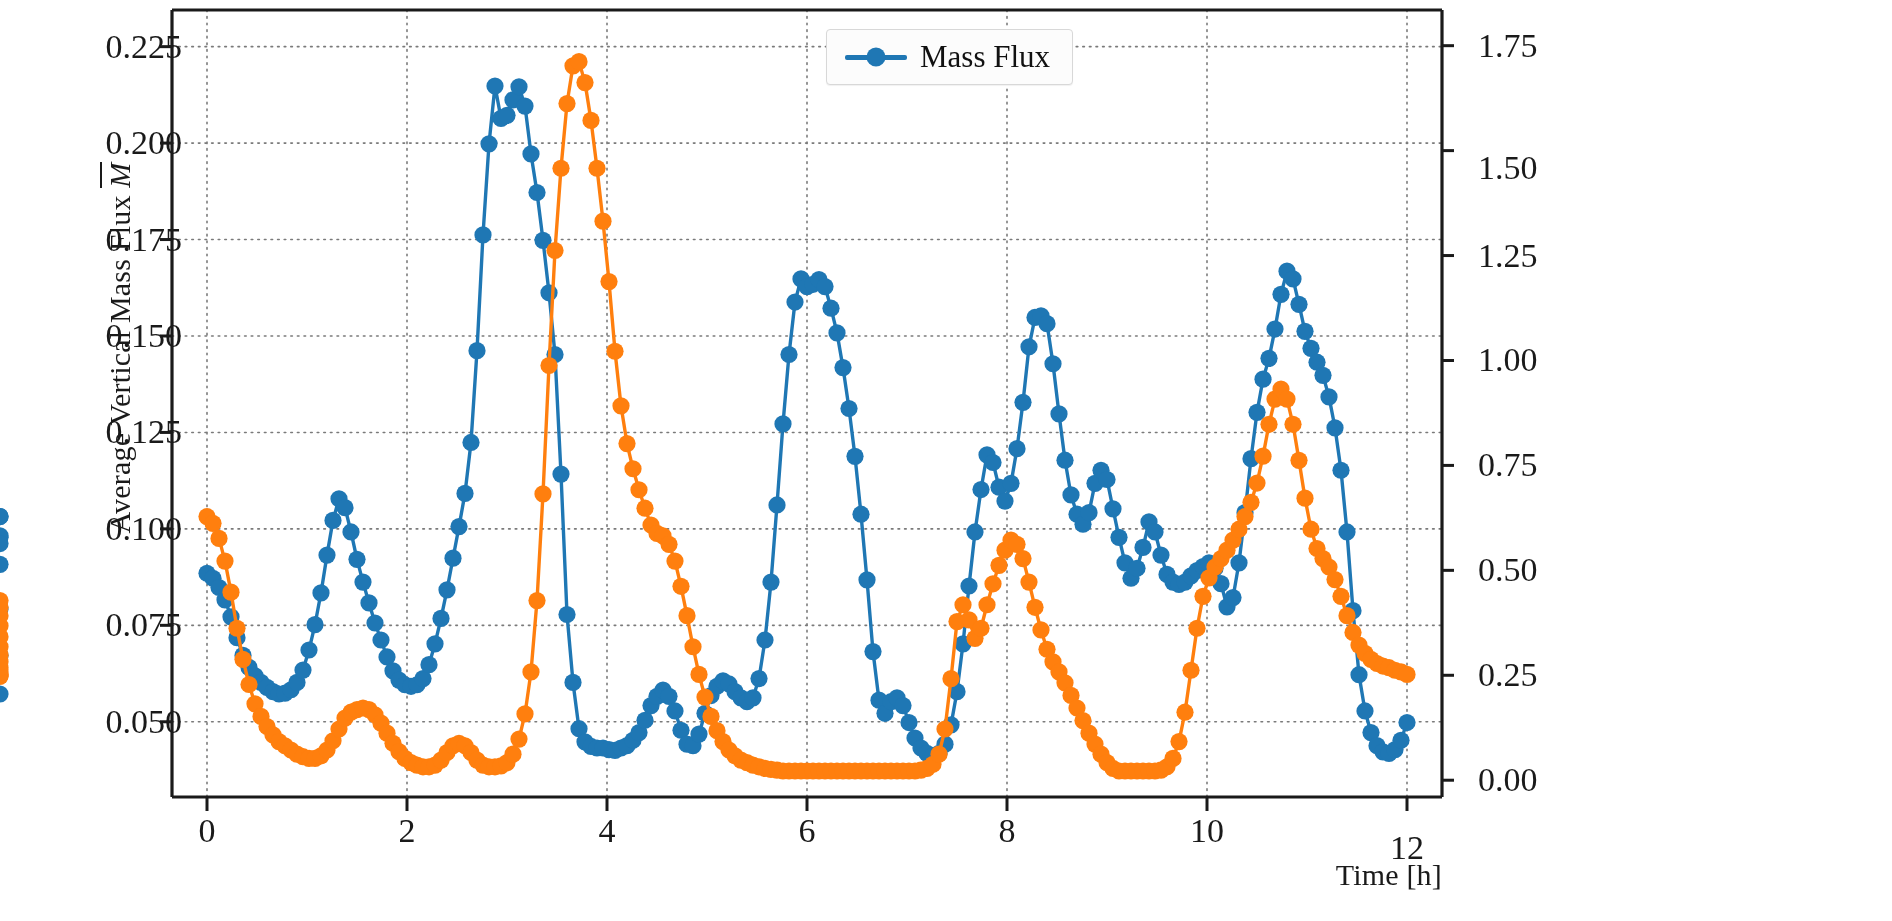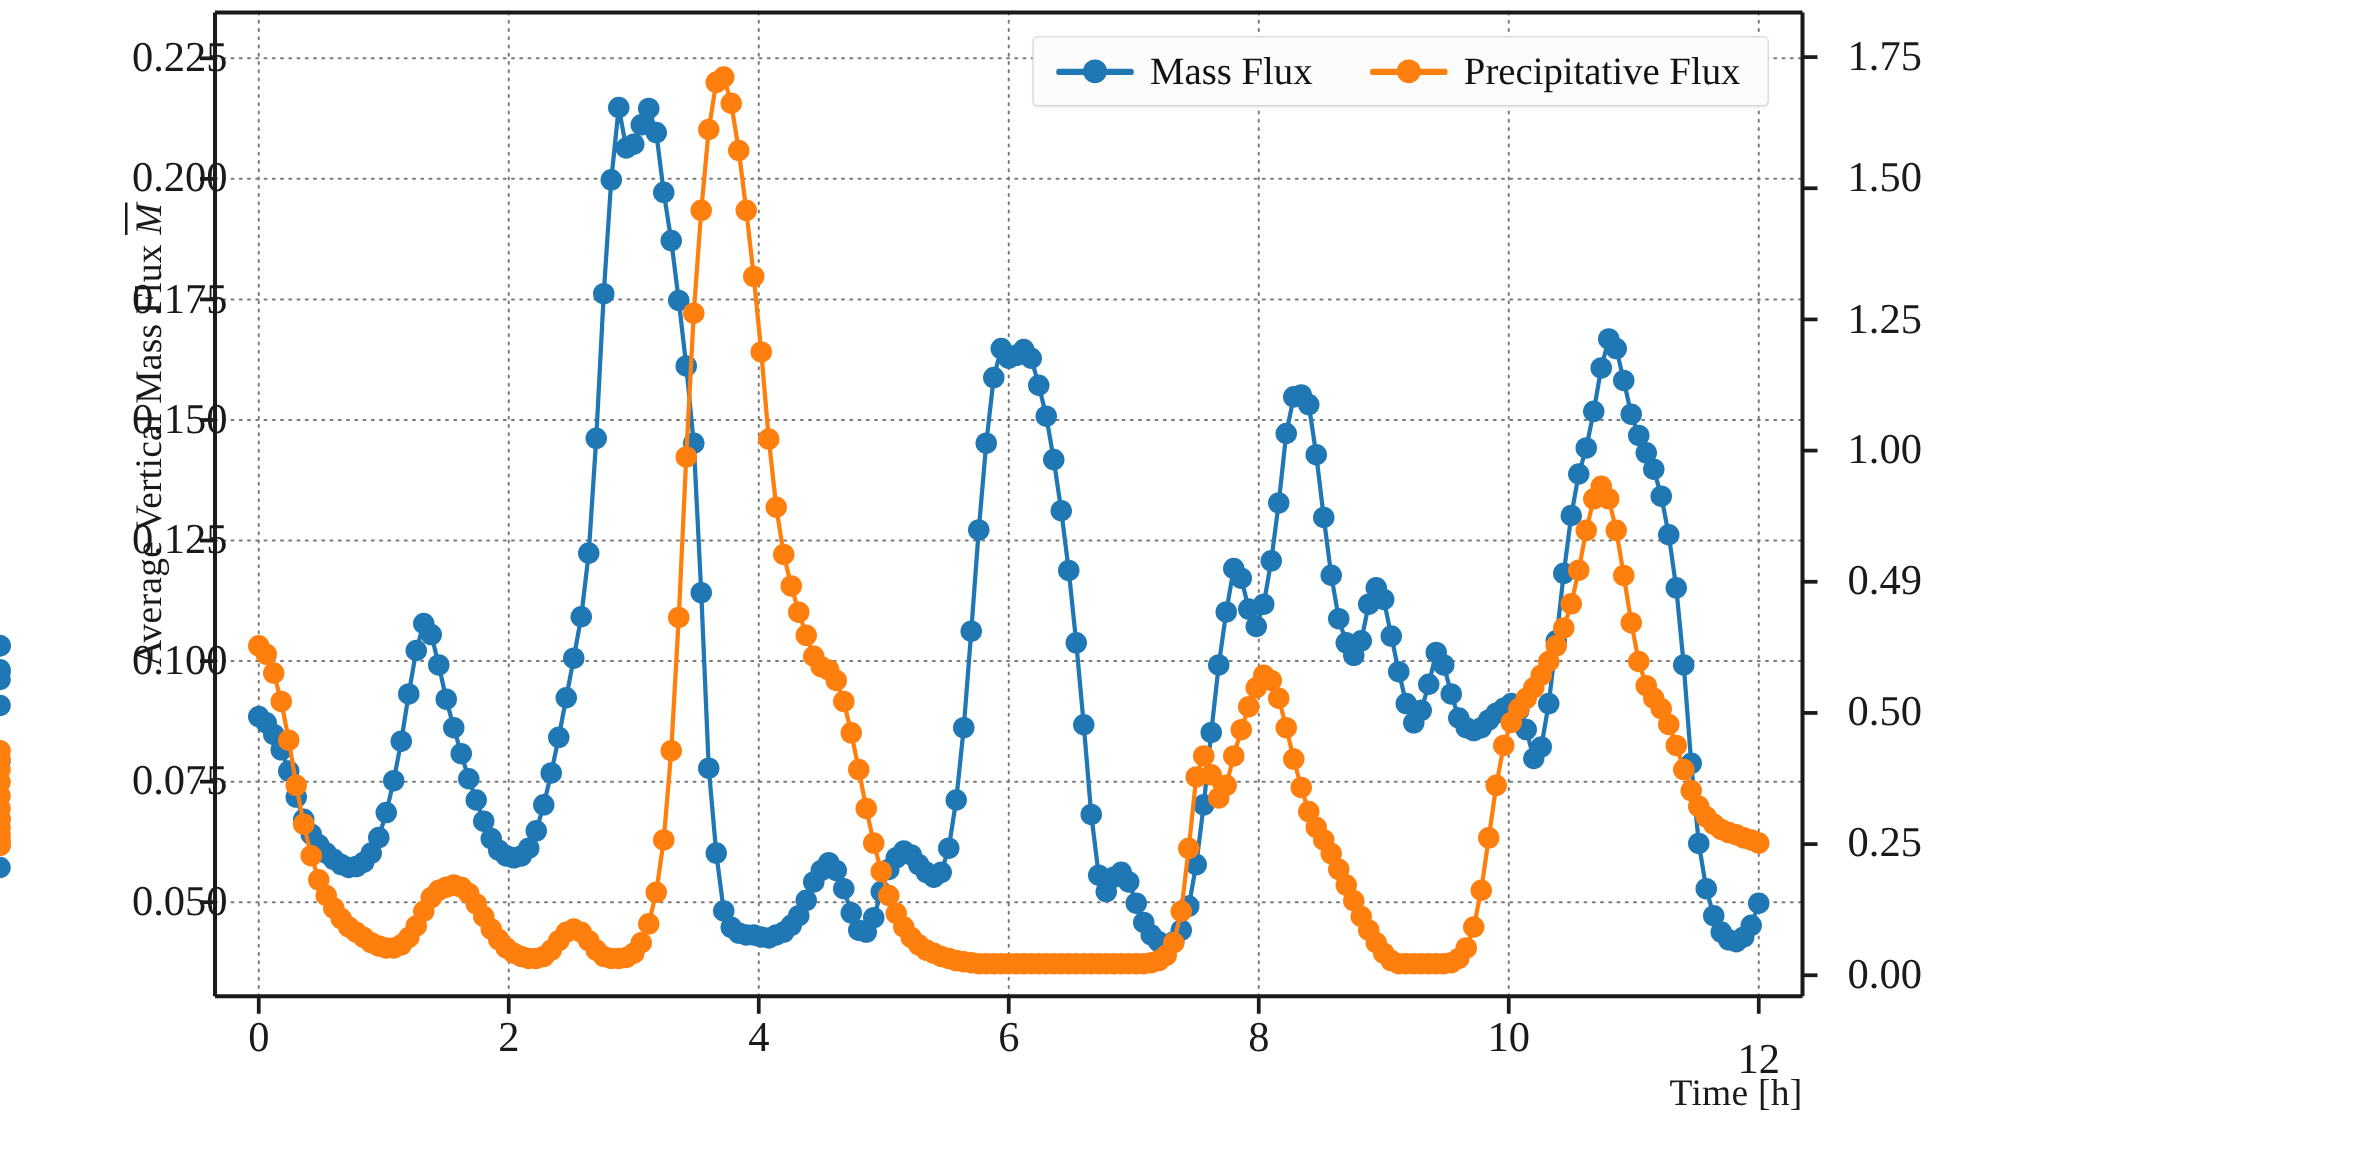--- a/index.html
+++ b/index.html
@@ -524,44 +524,38 @@
       <div class="tick-label ytick-l" style="top: 432.434px;">0.125</div>
       <div class="tick-label ytick-l" style="top: 335.988px;">0.150</div>
       <div class="tick-label ytick-l" style="top: 239.542px; text-align: right;">0.175</div>
       <div class="tick-label ytick-l" style="top: 143.096px;">0.200</div>
       <div class="tick-label ytick-l" style="top: 46.6495px;">0.225</div>
     </div>
   <div id="ylabels-right">
       <div class="tick-label ytick-r" style="top: 780.211px;">0.00</div>
       <div class="tick-label ytick-r" style="top: 675.277px;">0.25</div>
       <div class="tick-label ytick-r" style="top: 570.344px;">0.50</div>
-      <div class="tick-label ytick-r" style="top: 465.411px;">0.49</div>
+      <div class="tick-label ytick-r" style="top: 465.411px;">0.75</div>
       <div class="tick-label ytick-r" style="top: 360.477px;">1.00</div>
       <div class="tick-label ytick-r" style="top: 255.544px;">1.25</div>
-      <div class="tick-label ytick-r" style="top: 143px;">1.50</div>
+      <div class="tick-label ytick-r" style="top: 168px;">1.50</div>
       <div class="tick-label ytick-r" style="top: 45.6773px;">1.75</div>
     </div>
   <div id="xlabels">
       <div class="tick-label xtick" style="left: 207px;">0</div>
       <div class="tick-label xtick" style="left: 407px;">2</div>
       <div class="tick-label xtick" style="left: 607px;">4</div>
       <div class="tick-label xtick" style="left: 807px;">6</div>
       <div class="tick-label xtick" style="left: 1007px;">8</div>
       <div class="tick-label xtick" style="left: 1207px;">10</div>
       <div class="tick-label xtick" style="left: 1407px; margin-top: 17px;">12</div>
     </div>
 
   <div id="legend">
     <div class="legend-entry">
       <span class="legend-line" style="background:#1f77b4">
         <span class="legend-dot" style="background:#1f77b4"></span>
       </span>
       <span class="legend-text">Mass Flux</span>
     </div>
-    <div class="legend-entry">
-      <span class="legend-line" style="background:#ff7f0e">
-        <span class="legend-dot" style="background:#ff7f0e"></span>
-      </span>
-      <span class="legend-text">Precipitative Flux</span>
-    </div>
   </div>
 
 </div>
 
 </body></html>

